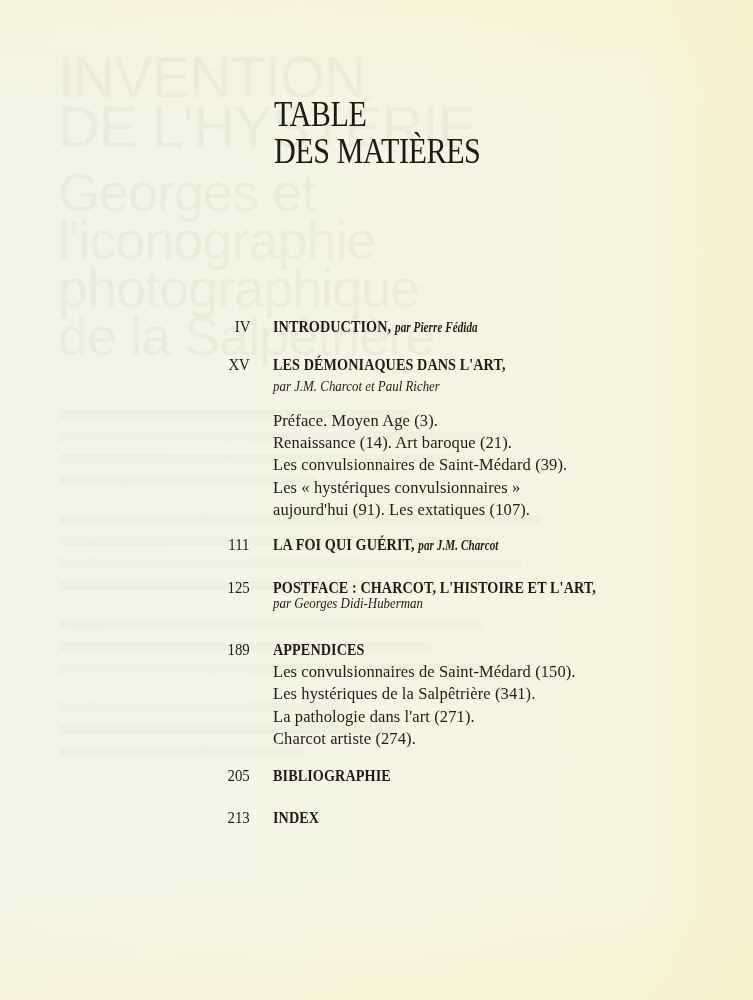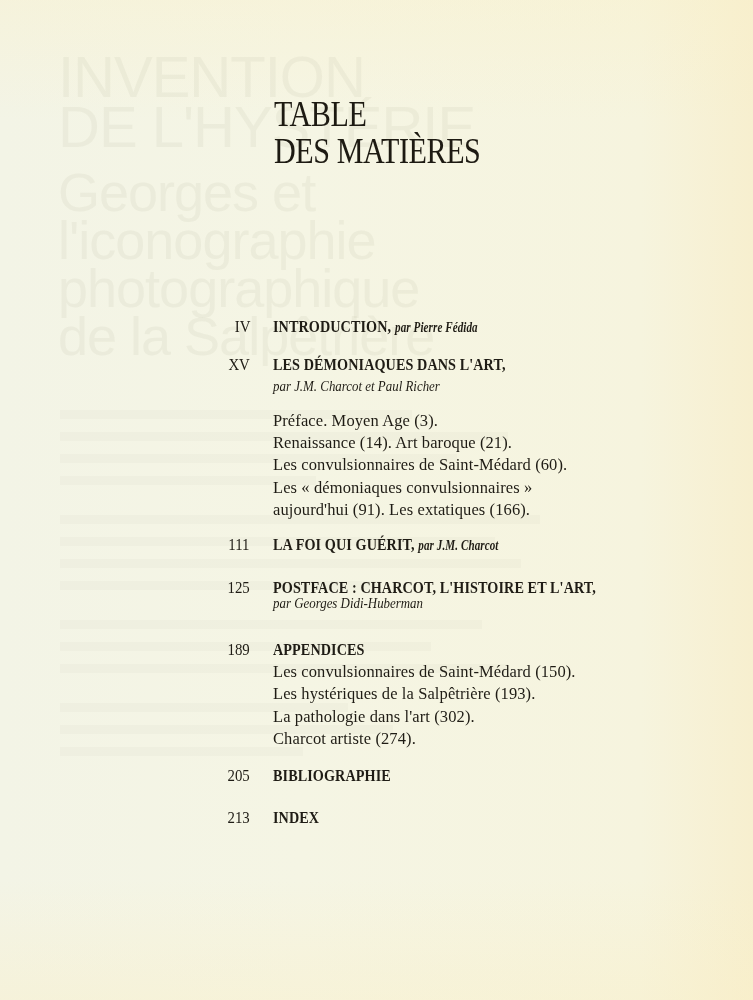--- a/index.html
+++ b/index.html
@@ -149,42 +149,42 @@
     <span class="num">IV</span>
     <span class="line"><span class="head"><span>INTRODUCTION,</span> <span class="by">par Pierre Fédida</span></span></span>
   </div>
 
   <div class="entry" style="top:355px">
     <span class="num">XV</span>
     <span class="line"><span class="head">LES DÉMONIAQUES DANS L'ART,</span></span>
     <span class="line" style="top:21px"><span class="by">par J.M. Charcot et Paul Richer</span></span>
     <span class="line sub" style="top:56px">Préface. Moyen Age (3).</span>
     <span class="line sub" style="top:78px">Renaissance (14). Art baroque (21).</span>
-    <span class="line sub" style="top:100px">Les convulsionnaires de Saint-Médard (60).</span>
-    <span class="line sub" style="top:123px">Les « démoniaques convulsionnaires »</span>
-    <span class="line sub" style="top:145px">aujourd'hui (91). Les extatiques (166).</span>
+    <span class="line sub" style="top:100px">Les convulsionnaires de Saint-Médard (39).</span>
+    <span class="line sub" style="top:123px">Les « hystériques convulsionnaires »</span>
+    <span class="line sub" style="top:145px">aujourd'hui (91). Les extatiques (107).</span>
   </div>
 
   <div class="entry" style="top:535px">
     <span class="num">111</span>
     <span class="line"><span class="head"><span>LA FOI QUI GUÉRIT,</span> <span class="by">par J.M. Charcot</span></span></span>
   </div>
 
   <div class="entry" style="top:578px">
     <span class="num">125</span>
     <span class="line"><span class="head">POSTFACE : CHARCOT, L'HISTOIRE ET L'ART,</span></span>
     <span class="line" style="top:15px"><span class="by">par Georges Didi-Huberman</span></span>
   </div>
 
   <div class="entry" style="top:640px">
     <span class="num">189</span>
     <span class="line"><span class="head">APPENDICES</span></span>
     <span class="line sub" style="top:22px">Les convulsionnaires de Saint-Médard (150).</span>
-    <span class="line sub" style="top:44px">Les hystériques de la Salpêtrière (193).</span>
-    <span class="line sub" style="top:67px">La pathologie dans l'art (302).</span>
+    <span class="line sub" style="top:44px">Les hystériques de la Salpêtrière (341).</span>
+    <span class="line sub" style="top:67px">La pathologie dans l'art (271).</span>
     <span class="line sub" style="top:89px">Charcot artiste (274).</span>
   </div>
 
   <div class="entry" style="top:766px">
     <span class="num">205</span>
     <span class="line"><span class="head">BIBLIOGRAPHIE</span></span>
   </div>
 
   <div class="entry" style="top:808px">
     <span class="num">213</span>

